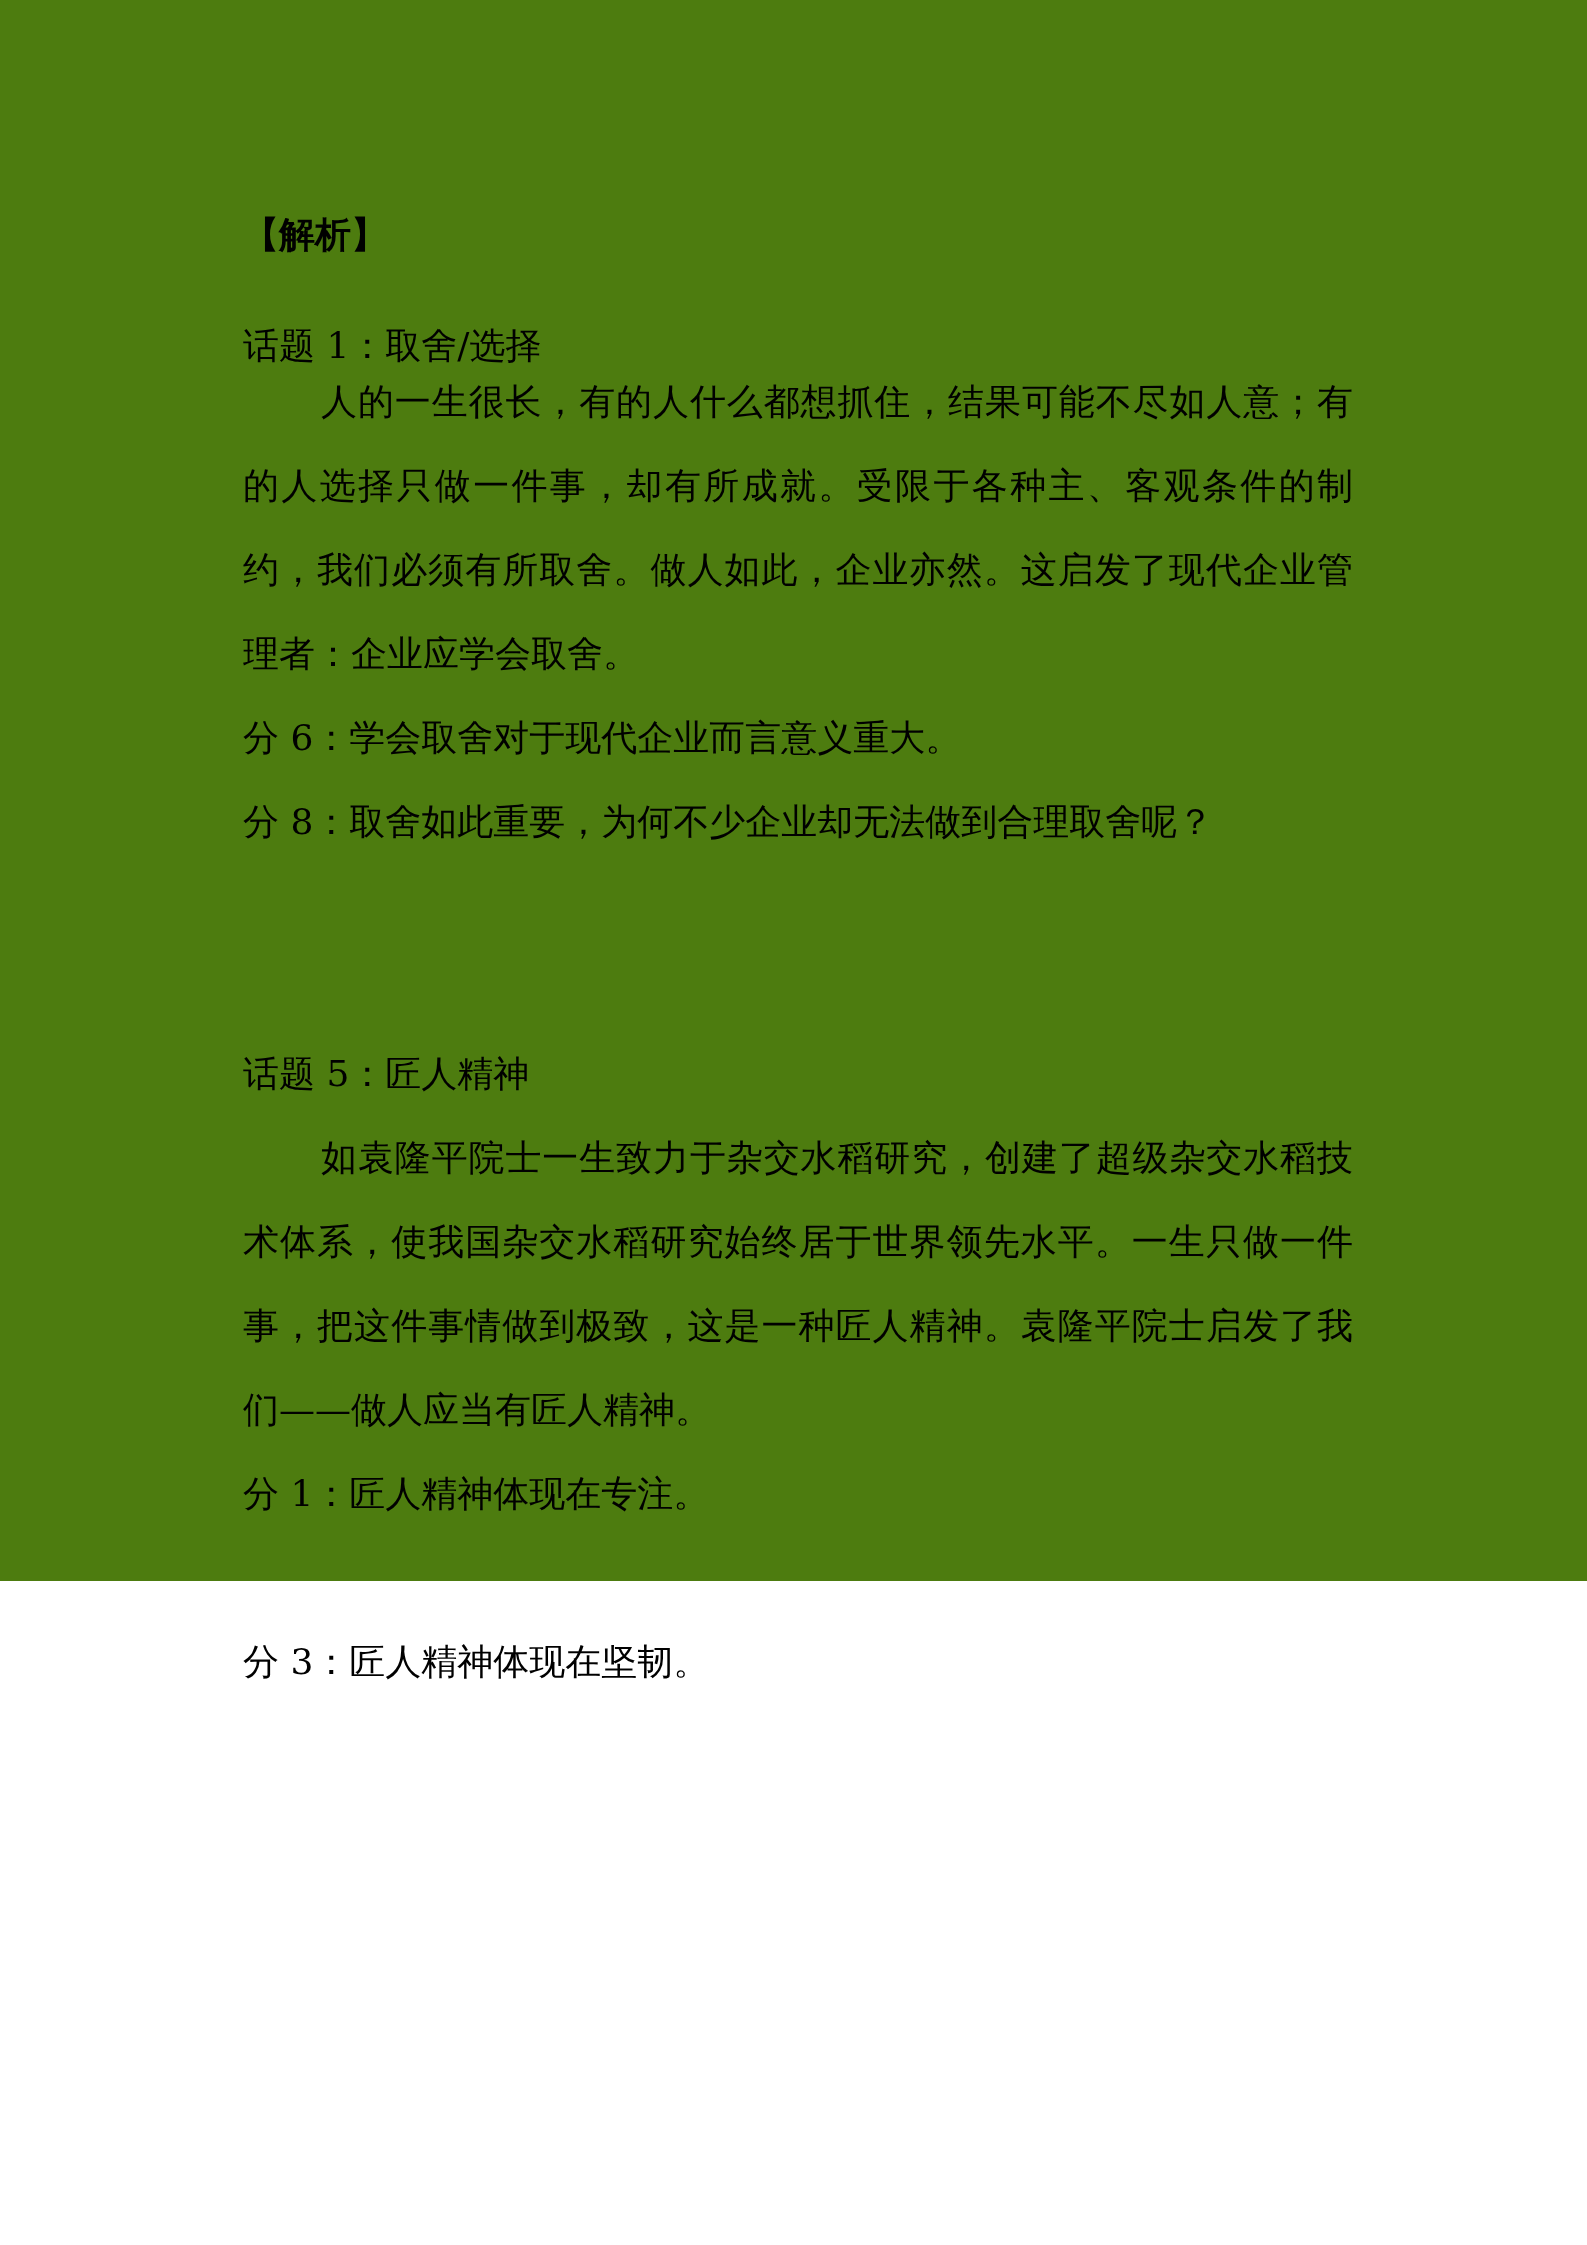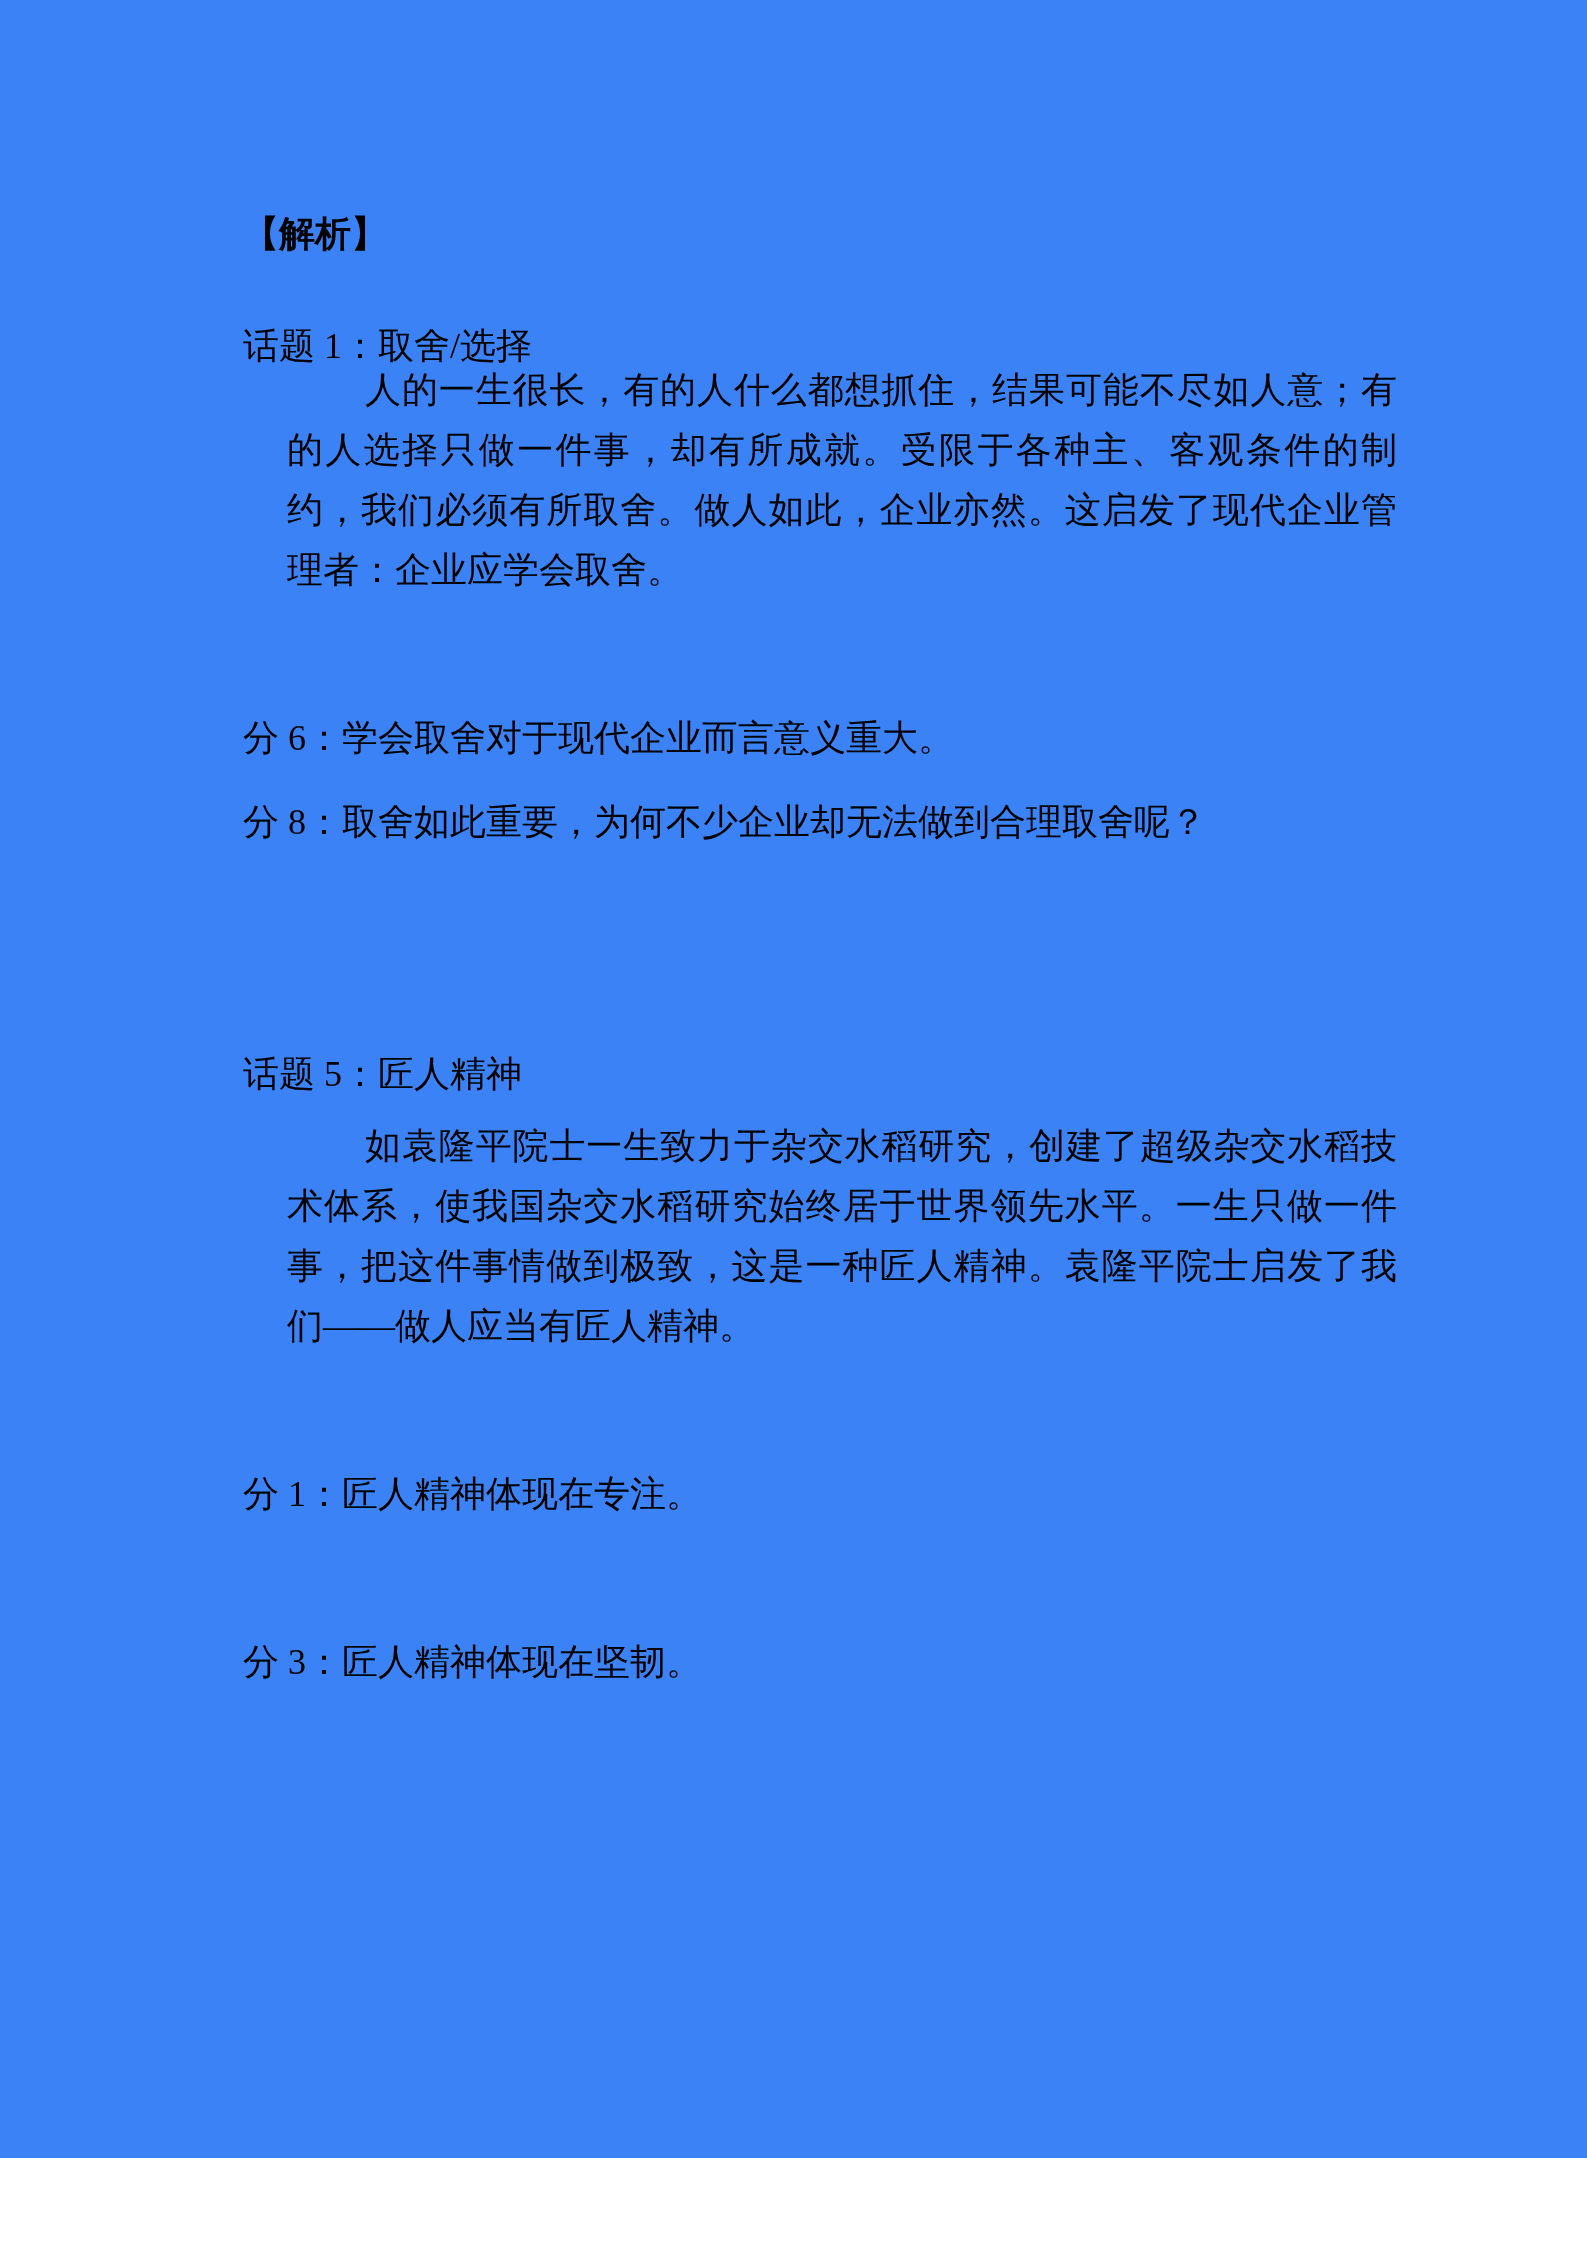--- a/index.html
+++ b/index.html
@@ -7,43 +7,41 @@
       width: 1587px;
       height: 2245px;
       position: relative;
       overflow: hidden;
       font-family: "DejaVu Serif", "Liberation Serif", serif;
       color: #000000;
     }
     .page {
       position: absolute;
       left: 0; top: 0;
-      width: 1587px; height: 2158px;
-      background: #3b82f6;
-      font-family: Liberation Serif, serif;
+      width: 1587px; height: 1581px;
+      background: #4d7c0f;
     }
     .line {
       position: absolute;
       left: 243px;
       font-size: 36px;
       line-height: 48px;
       white-space: nowrap;
       letter-spacing: 0px;
     }
     .heading { font-weight: bold; left: 243px; }
     .para {
       position: absolute;
       left: 243px;
       width: 1110px;
       font-size: 36px;
-      line-height: 60px;
+      line-height: 84px;
       text-indent: 78px;
       text-align: justify;
       text-align-last: left;
-      margin-left: 44px;
     }
   </style>
 </head>
 <body>
 
 <div class="page">
 
   <div class="line heading" style="top:210px;">【解析】</div>
 
   <div class="line" style="top:294px;margin-top:28px;">话题 1：取舍/选择</div>

